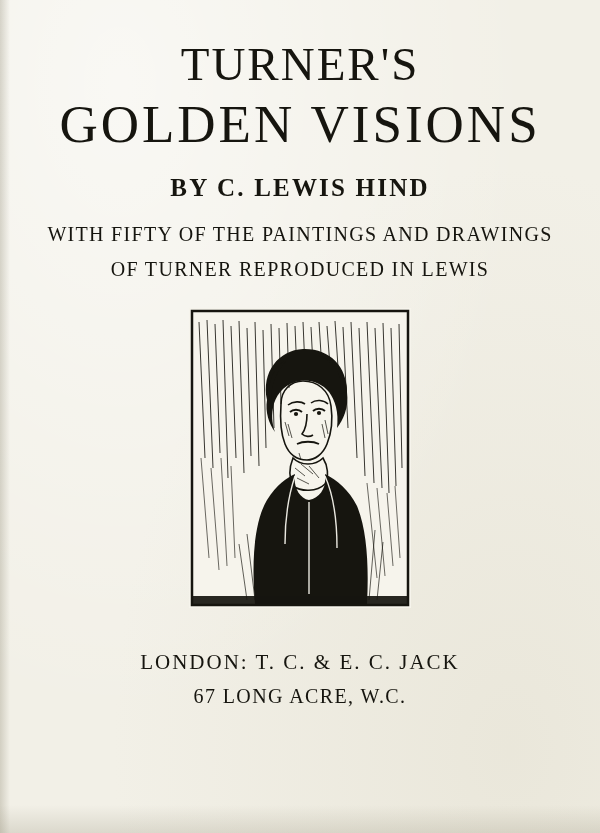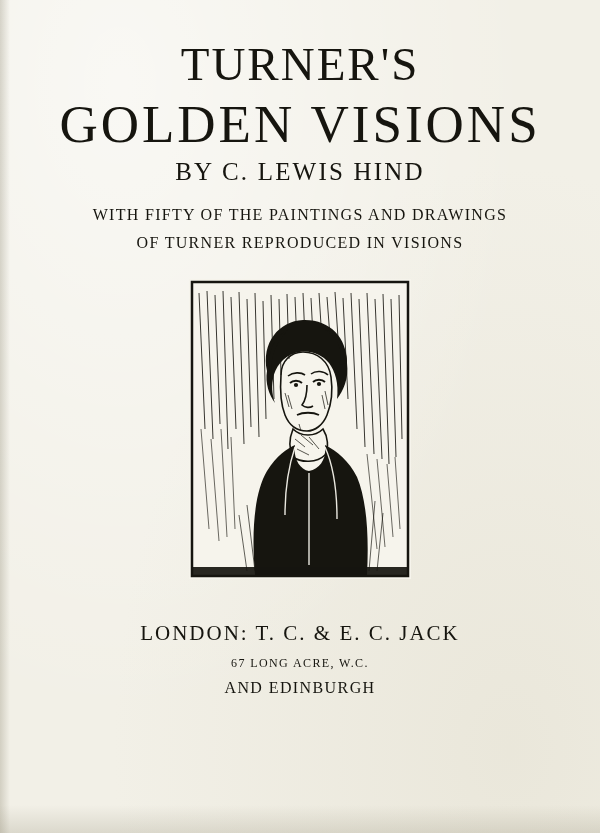--- a/index.html
+++ b/index.html
@@ -50,28 +50,29 @@
     color: #16150f;
     font-weight: normal;
     margin: 0;
   }
   .title-line.second {
     letter-spacing: 3px;
     font-size: 53px;
     margin-top: 4px;
   }
   .byline {
-    margin-top: 4px;
+    margin-top: 20px;
     font-size: 25px;
     letter-spacing: 2.2px;
     color: #16150f;
+    font-weight: bold;
   }
   .subtitle {
     margin-top: 16px;
-    font-size: 16px;
+    font-size: 20px;
     letter-spacing: 1.3px;
     line-height: 1.65;
     color: #16150f;
   }
 
   .portrait-wrap {
     margin-top: 22px;
     display: flex;
     justify-content: center;
   }
@@ -89,21 +90,21 @@
     margin-top: 42px;
     text-align: center;
   }
   .imprint .pub {
     font-size: 21px;
     letter-spacing: 2px;
     color: #16150f;
   }
   .imprint .addr {
     margin-top: 10px;
-    font-size: 12px;
+    font-size: 20px;
     letter-spacing: 1.4px;
     color: #16150f;
   }
   .imprint .city2 {
     margin-top: 8px;
     font-size: 16px;
     letter-spacing: 1.4px;
     color: #16150f;
   }
 </style>
@@ -112,21 +113,21 @@
 
 <div class="page">
   <div class="edge-left"></div>
   <div class="edge-bottom"></div>
 
   <div class="title-block">
     <div class="title-line">TURNER'S</div>
     <div class="title-line second">GOLDEN VISIONS</div>
     <div class="byline">BY C. LEWIS HIND</div>
     <div class="subtitle">WITH FIFTY OF THE PAINTINGS AND DRAWINGS</div>
-    <div class="subtitle" style="margin-top:2px;">OF TURNER REPRODUCED IN VISIONS</div>
+    <div class="subtitle" style="margin-top:2px;">OF TURNER REPRODUCED IN LEWIS</div>
   </div>
 
   <div class="portrait-wrap">
     <div class="portrait">
       <svg width="222" height="300" viewBox="0 0 222 300" xmlns="http://www.w3.org/2000/svg">
         <rect x="0" y="0" width="222" height="300" fill="#f6f4ec"></rect>
         <rect x="3" y="3" width="216" height="294" fill="none" stroke="#16150f" stroke-width="2.5"></rect>
 
         <g stroke="#16150f" stroke-width="1" opacity="0.85">
           <line x1="10" y1="14" x2="16" y2="150"></line>
@@ -217,15 +218,14 @@
         </g>
 
         <rect x="4" y="288" width="214" height="8" fill="#16150f" opacity="0.92"></rect>
       </svg>
     </div>
   </div>
 
   <div class="imprint">
     <div class="pub">LONDON: T. C. &amp; E. C. JACK</div>
     <div class="addr">67 LONG ACRE, W.C.</div>
-    <div class="city2">AND EDINBURGH</div>
   </div>
 </div>
 
 </body></html>

